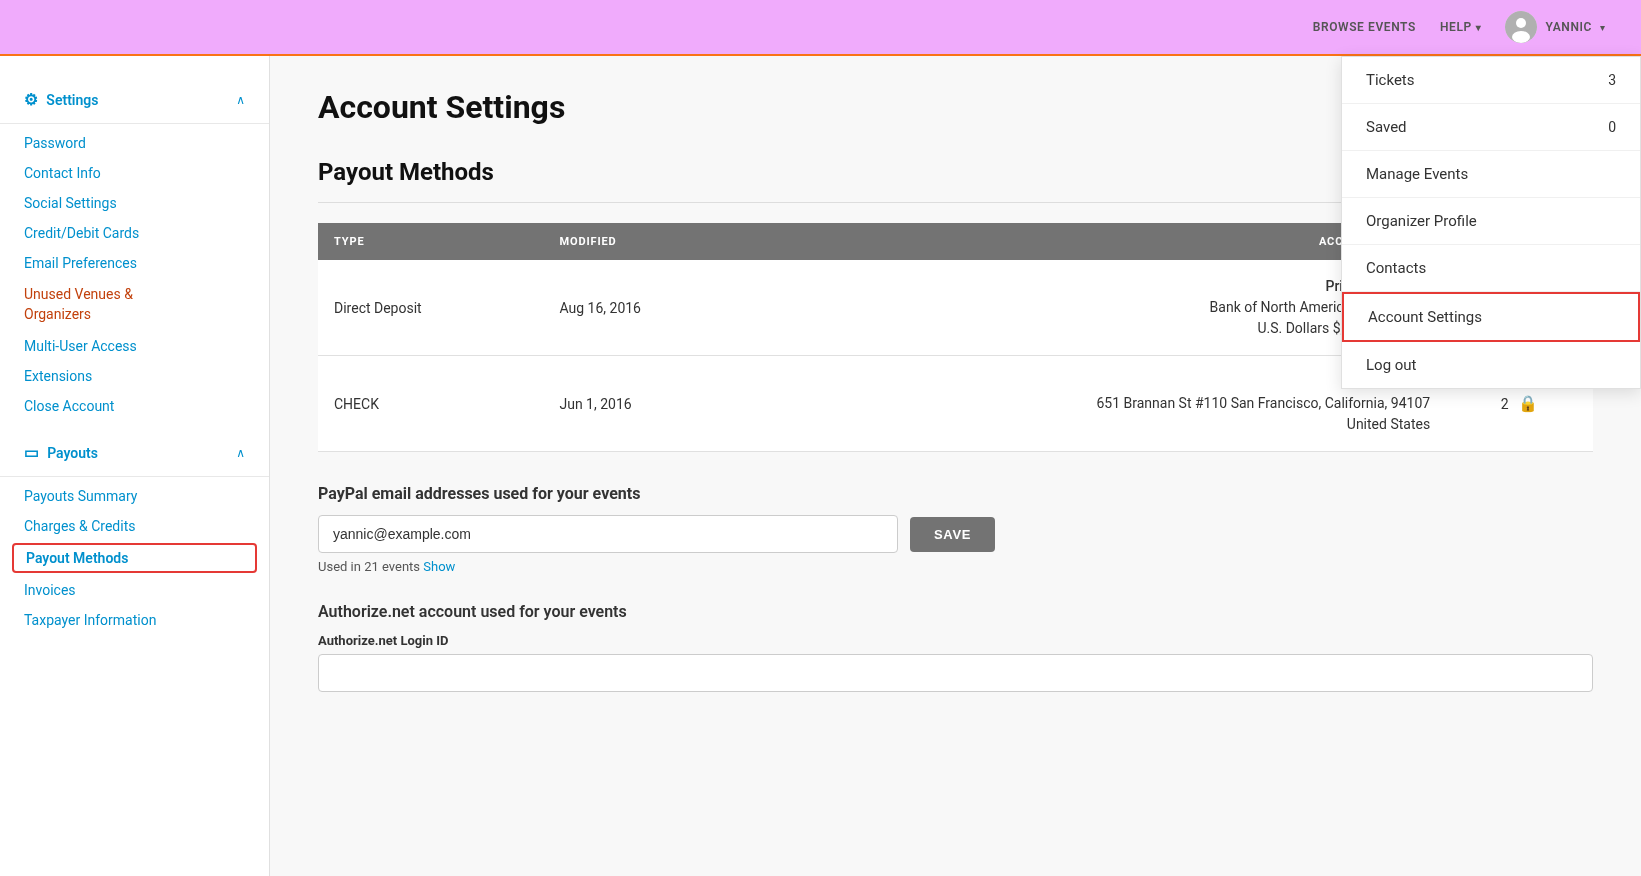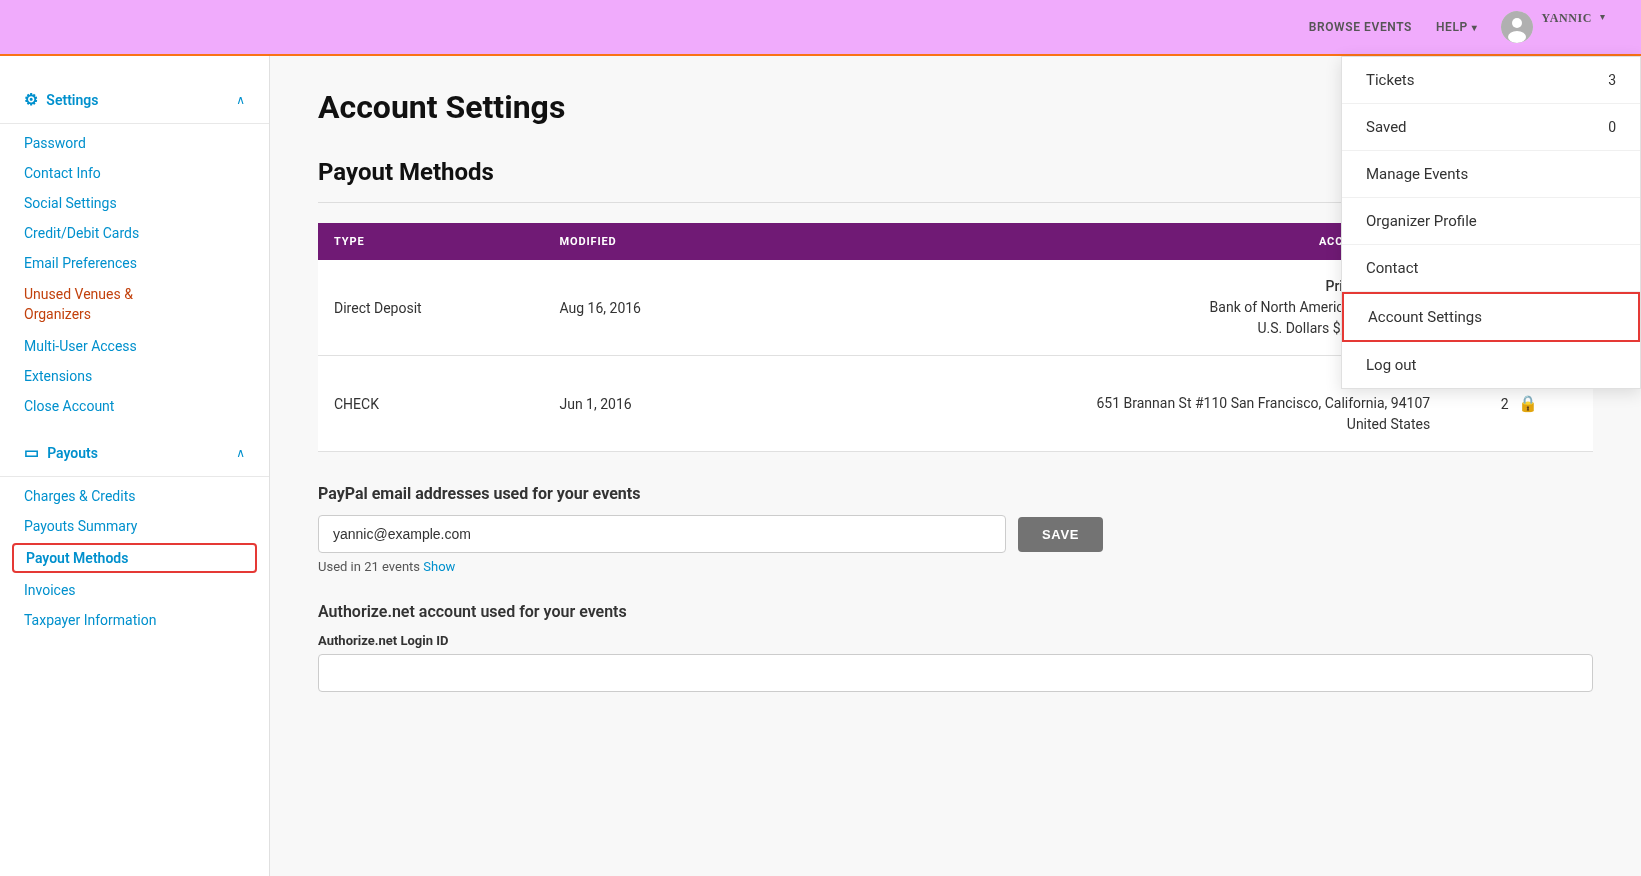--- a/index.html
+++ b/index.html
@@ -21,21 +21,21 @@
     .top-nav-link {
       font-size: 12px;
       font-weight: 600;
       letter-spacing: 0.05em;
       color: #555;
       text-decoration: none;
       cursor: pointer;
     }
     .help-btn { display: flex; align-items: center; gap: 4px; }
     .chevron-down { font-size: 10px; color: #555; }
-    .user-btn { display: flex; align-items: flex-start; gap: 8px; cursor: pointer; font-family: Liberation Serif, serif; }
+    .user-btn { display: flex; align-items: center; gap: 8px; cursor: pointer; }
     .user-avatar {
       width: 32px; height: 32px; border-radius: 50%;
       background: #ccc; overflow: hidden;
       display: flex; align-items: center; justify-content: center;
       font-size: 14px; color: #fff;
     }
     .user-name { font-size: 12px; font-weight: 600; letter-spacing: 0.05em; color: #555; }
 
     
     .page-layout { display: flex; min-height: calc(100vh - 56px); }
@@ -97,21 +97,21 @@
       margin-bottom: 32px;
     }
     .page-title { font-size: 32px; font-weight: 700; color: #111; }
     .account-since { font-size: 14px; color: #666; }
 
     .section-title { font-size: 24px; font-weight: 700; color: #111; margin-bottom: 16px; }
     .section-divider { border: none; border-top: 1px solid #ddd; margin-bottom: 20px; }
 
     
     .payout-table { width: 100%; border-collapse: collapse; margin-bottom: 32px; }
-    .payout-table thead tr { background: #701a75; color: #fff; }
+    .payout-table thead tr { background: #737373; color: #fff; }
     .payout-table thead th {
       padding: 12px 16px;
       font-size: 11px;
       font-weight: 700;
       letter-spacing: 0.08em;
       text-align: left;
     }
     .payout-table thead th.right { text-align: right; }
     .payout-table tbody tr { border-bottom: 1px solid #e0e0e0; background: #fff; }
     .payout-table tbody td {
@@ -125,21 +125,21 @@
     .account-details .primary { font-weight: 500; }
     .events-cell { display: flex; align-items: center; gap: 10px; justify-content: center; }
     .delete-icon { color: #0090cd; cursor: pointer; font-size: 18px; }
     .lock-icon { color: #aaa; font-size: 16px; }
 
     
     .paypal-section { margin-bottom: 28px; }
     .paypal-title { font-size: 16px; font-weight: 700; color: #333; margin-bottom: 12px; }
     .paypal-input-row { display: flex; align-items: center; gap: 12px; margin-bottom: 6px; }
     .paypal-input {
-      width: 688px;
+      width: 580px;
       padding: 10px 14px;
       border: 1px solid #ccc;
       border-radius: 4px;
       font-size: 14px;
       color: #333;
     }
     .save-btn {
       background: #737373;
       color: #fff;
       border: none;
@@ -230,21 +230,21 @@
       <span>Saved</span>
       <span class="badge">0</span>
     </div>
     <div class="dropdown-item">
       <span>Manage Events</span>
     </div>
     <div class="dropdown-item">
       <span>Organizer Profile</span>
     </div>
     <div class="dropdown-item">
-      <span>Contact</span>
+      <span>Contacts</span>
     </div>
     <div class="dropdown-item active">
       <span>Account Settings</span>
     </div>
     <div class="dropdown-item">
       <span>Log out</span>
     </div>
   </div>
 </nav>
 
@@ -274,22 +274,22 @@
 
     <div class="sidebar-section" style="margin-top:12px;">
       <div class="sidebar-section-header">
         <span class="sidebar-section-title">
           <span class="sidebar-section-icon">▭</span>
           <span>Payouts</span>
         </span>
         <span class="sidebar-chevron">∧</span>
       </div>
       <hr class="sidebar-divider">
+      <a class="sidebar-link">Payouts Summary</a>
       <a class="sidebar-link">Charges &amp; Credits</a>
-      <a class="sidebar-link">Payouts Summary</a>
       <a class="sidebar-link active">Payout Methods</a>
       <a class="sidebar-link">Invoices</a>
       <a class="sidebar-link">Taxpayer Information</a>
     </div>
 
   </aside>
 
   <main class="main-content">
 
     <div class="page-header">

